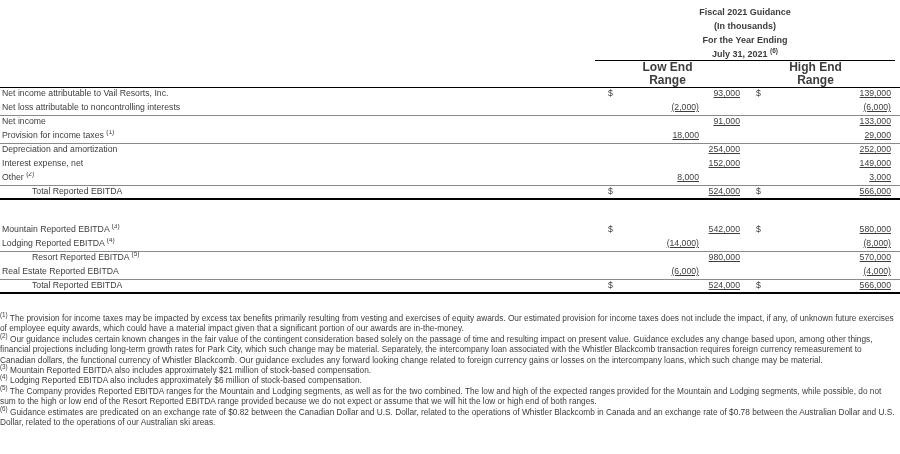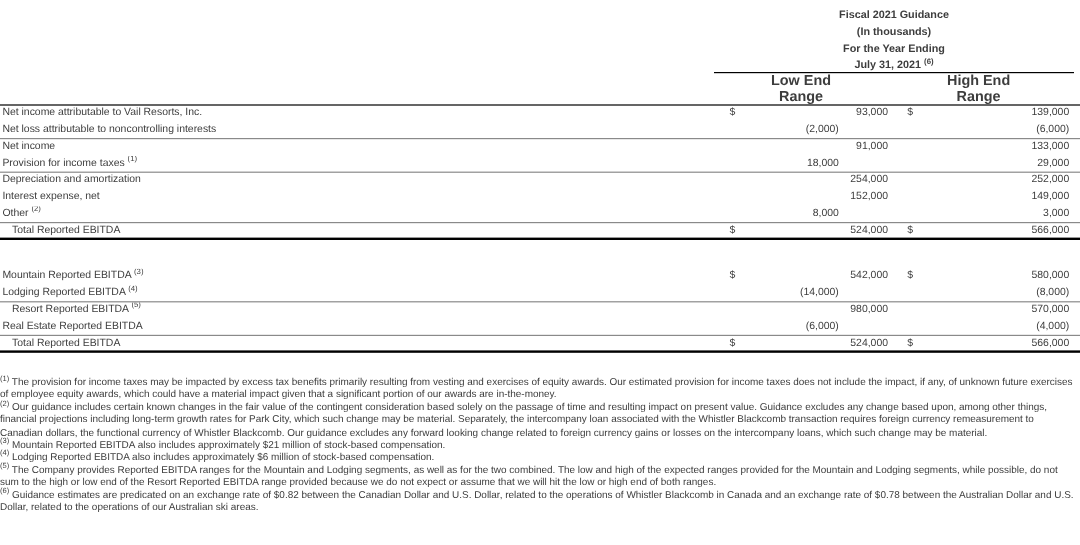--- a/index.html
+++ b/index.html
@@ -25,25 +25,25 @@
   .col-heads .colhead { text-align:center; }
   .colhead.low  { width:145px; }
   .colhead.high { width:160px; padding-right:9px; }
   .colhead .chline { height:13px; line-height:13px; }
 
   
   .trow { display:flex; align-items:flex-start; height:14px; font-size:8.7px; }
   .trow.rule-thin  { border-bottom:1px solid #8a8a8a;gap:41px; }
   .trow.rule-thick { border-bottom:2.5px solid #000; }
   .trow .label { flex:1; padding-left:2px; white-space:nowrap; overflow:hidden; }
-  .trow.indent .label { padding-left:10px; }
+  .trow.indent .label { padding-left:32px; }
   .money { display:flex; justify-content:space-between; }
   .money.low  { width:145px; padding-left:13px; }
   .money.high { width:160px; padding-left:16px; padding-right:9px; }
-  .money .val { text-align:right; }
+  .money .val { text-align:right;text-decoration:underline; }
   .section-gap { height:24px; }
 
   
   .footnotes { margin-top:19px; font-size:8.3px; line-height:10.4px; padding-right:2px; }
   .footnote { text-align:left; }
   .fn-marker { font-size:6.3px; vertical-align:super; line-height:0; }
 </style>
 </head>
 <body>
 

